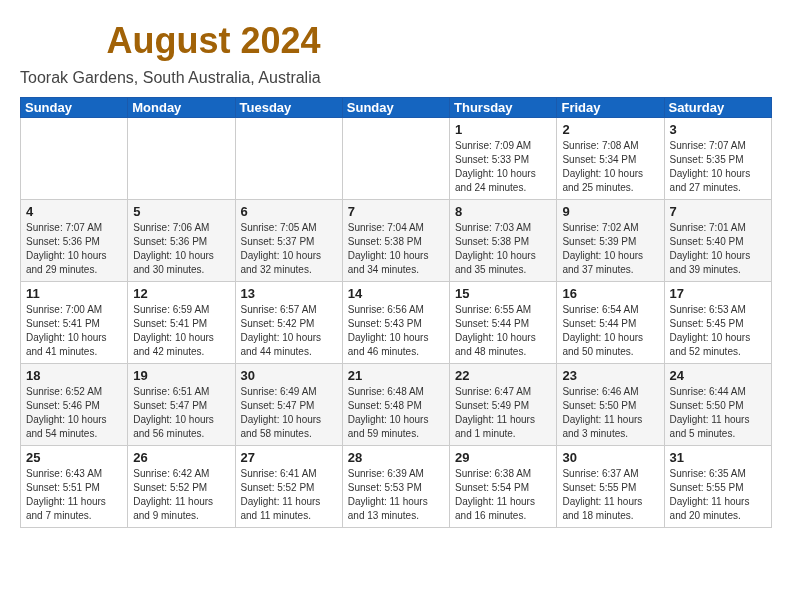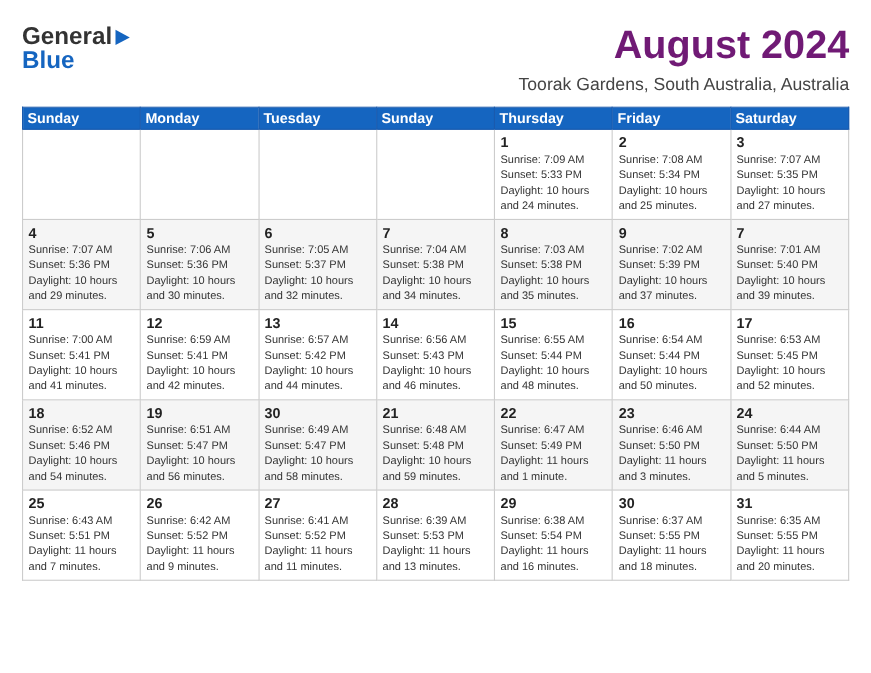--- a/index.html
+++ b/index.html
@@ -20,21 +20,21 @@
       display: flex;
       flex-direction: column;
       align-items: flex-start;
     }
     .title-block {
       text-align: right;
     }
     .main-title {
       font-size: 36px;
       font-weight: bold;
-      color: #701a75;
+      color: #a16207;
     }
     .subtitle {
       font-size: 16px;
       color: #444;
       margin-top: 7px;
     }
     .calendar {
       width: 100%;
       border-collapse: collapse;
       border: 1px solid #ccc;
@@ -80,27 +80,20 @@
       line-height: 1.4;
     }
     .empty-cell {
       background: #fff !important;
     }
   </style>
 </head>
 <body>
 
 <div class="header">
-  <div class="logo">
-    <div style="display:flex; align-items:center;">
-      <span style="font-size:22px; font-weight:bold; color:#333;">General</span>
-      <span style="display:inline-block; width:0; height:0; border-top:7px solid transparent; border-bottom:7px solid transparent; border-left:13px solid #1565c0; margin-left:3px; margin-top:2px;"></span>
-    </div>
-    <span style="font-size:22px; font-weight:bold; color:#1565c0; margin-top:-4px;">Blue</span>
-  </div>
   <div class="title-block">
     <div class="main-title">August 2024</div>
     <div class="subtitle">Toorak Gardens, South Australia, Australia</div>
   </div>
 </div>
 
 <table class="calendar">
   <thead>
     <tr>
     <th>Sunday</th>

